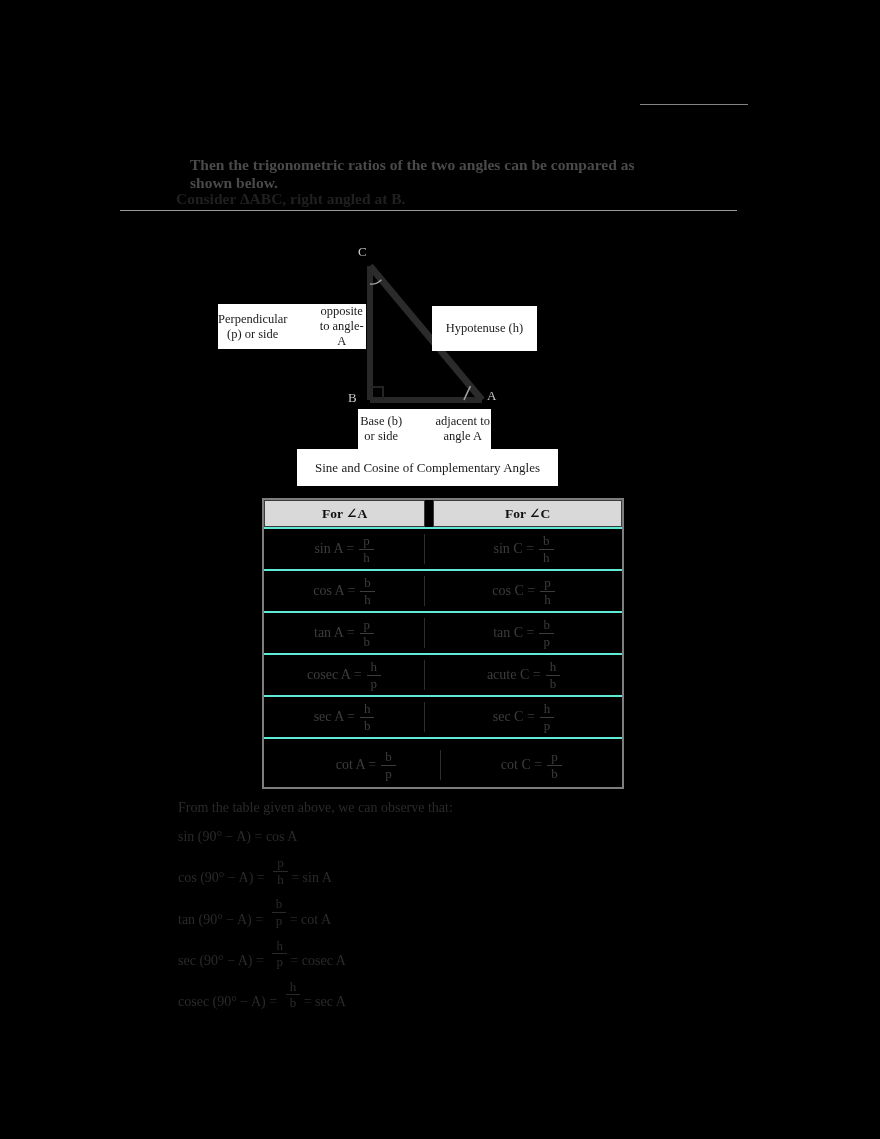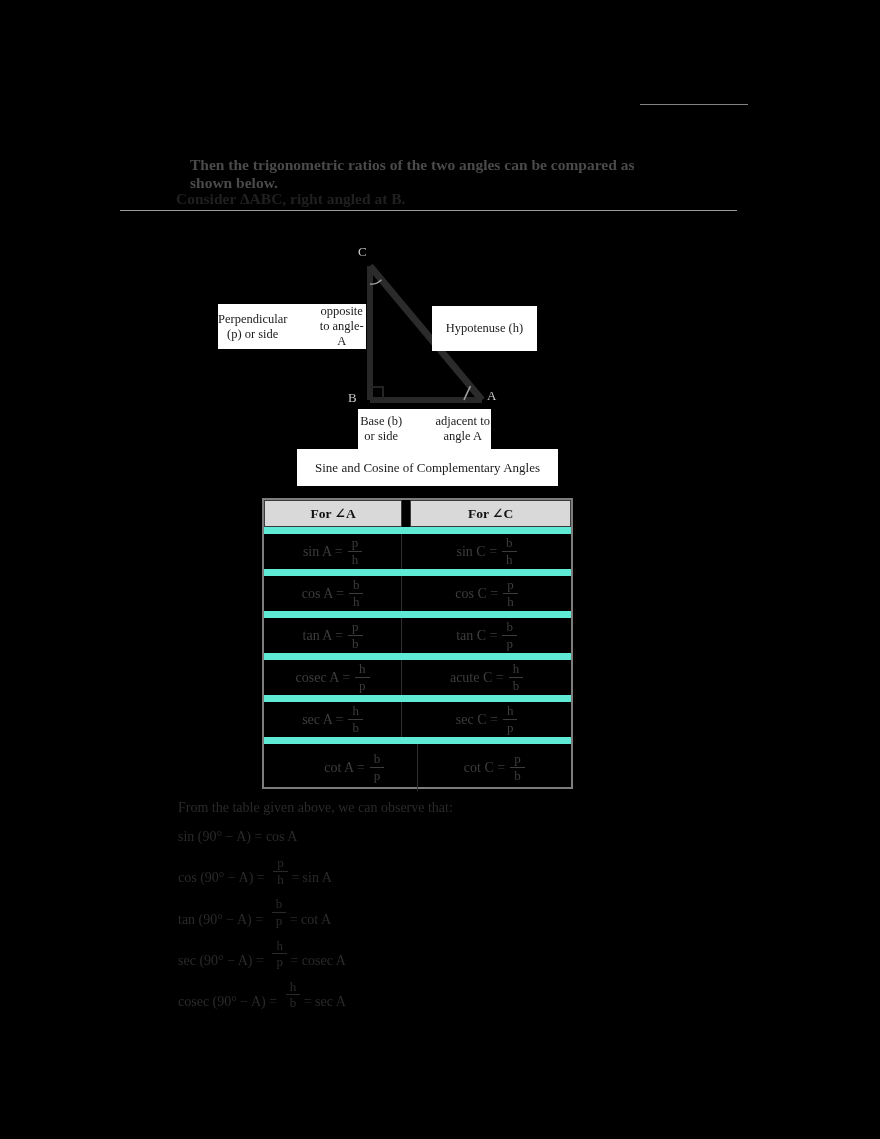--- a/index.html
+++ b/index.html
@@ -26,29 +26,29 @@
   
   .box{position:absolute;background:var(--box-bg,#ffffff);color:var(--box-text,#1a1a1a);
     display:flex;flex-direction:row;align-items:center;justify-content:center;
     text-align:center;font-size:12.5px;line-height:15px;box-sizing:border-box;gap:30px;}
   .box-perp{left:218px;top:304px;width:148px;height:45px;}
   .box-hyp{left:432px;top:306px;width:105px;height:45px;}
   .box-base{left:358px;top:409px;width:133px;height:40px;}
   .box-title{left:297px;top:449px;width:261px;height:37px;font-size:13px;}
 
   
-  .ratio-table{position:absolute;left:262px;top:498px;width:311px;height:291px;
+  .ratio-table{position:absolute;left:262px;top:498px;width:362px;height:291px;
     border:2px solid var(--table-border,#7d7d7d);box-sizing:border-box;background:#000;}
   .thead{display:flex;height:27px;background:#000;}
   .thcell{background:var(--header-bg,#d9d9d9);color:var(--header-text,#111111);
     font-weight:bold;font-size:13.5px;display:flex;align-items:center;justify-content:center;
     border:1px solid #3a3a3a;box-sizing:border-box;}
   .thcell.col-a{flex:0 0 45%;}
   .thcell.col-c{flex:1;margin-left:8px;}
-  .trow{display:flex;height:42px;border-top:7px solid #5eead4;box-sizing:border-box;}
+  .trow{display:flex;height:42px;border-top:2px solid #5eead4;box-sizing:border-box;align-items:center;}
   .trow:last-child{height:54px;padding-left:28px;}
   .tcell{display:flex;align-items:center;justify-content:center;
     color:var(--faint-text,#3d3d3d);font-size:14px;box-sizing:border-box;}
   .tcell.col-a{flex:0 0 45%;border-right:1px solid #2e2e2e;}
   .tcell.col-c{flex:1;}
 
   .frac{display:inline-flex;flex-direction:column;align-items:center;line-height:1.05;margin-left:5px;font-size:13px;}
   .frac .fnum{border-bottom:1px solid currentColor;padding:0 4px 1px;}
   .frac .fden{padding-top:1px;}
 

